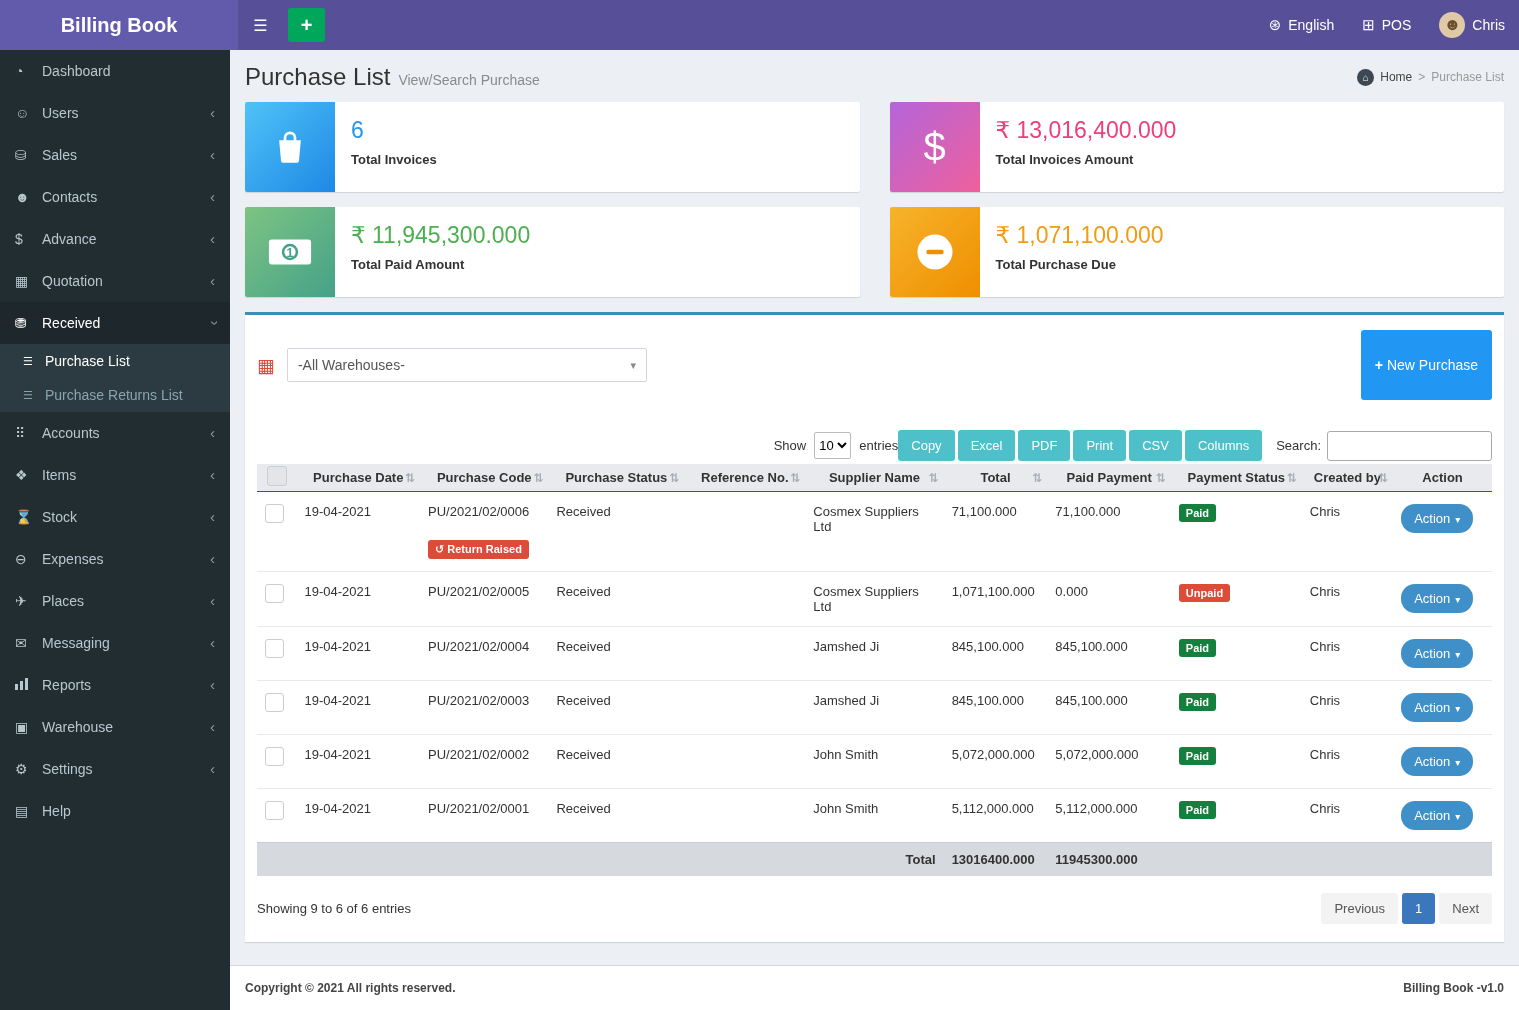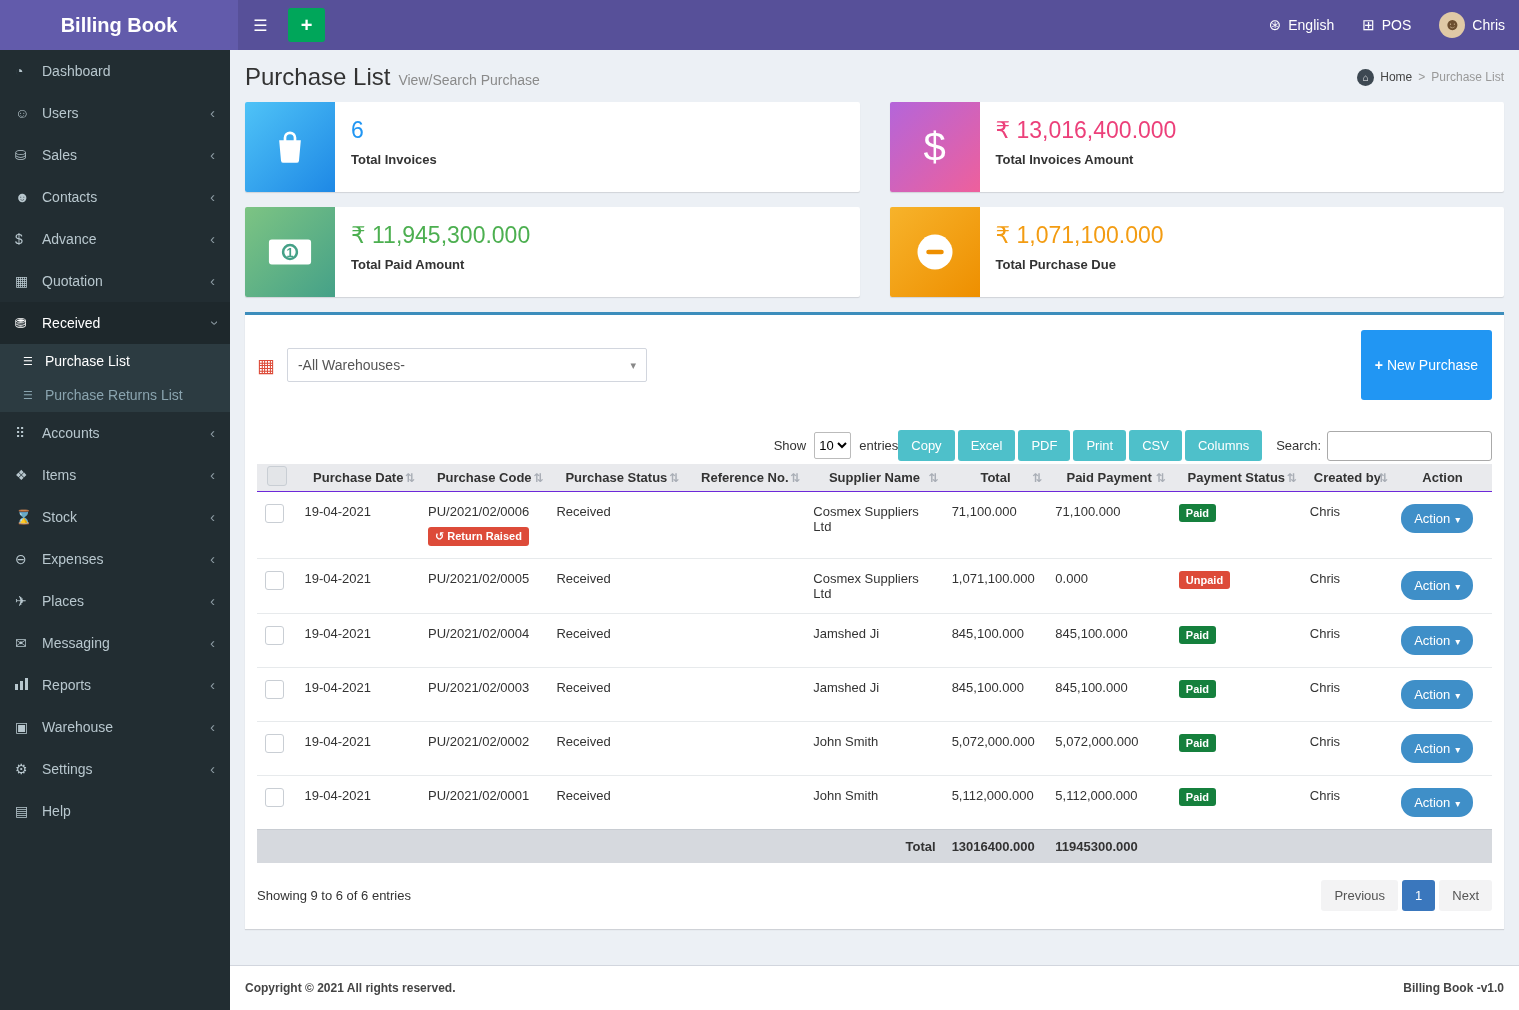--- a/index.html
+++ b/index.html
@@ -81,21 +81,21 @@
 
   
   table.dt{width:100%;border-collapse:collapse;table-layout:fixed;font-size:13px}
   .dt thead th{background:#e9eaed;font-weight:700;color:#333;text-align:center;padding:2px 8px;vertical-align:middle;border-bottom:1px solid #6d28d9;position:relative;cursor:pointer}
   .dt thead th .sort{position:absolute;right:5px;top:50%;transform:translateY(-50%);color:#a9aeb6;font-size:12px}
   .dt tbody td{padding:12px 8px;border-top:1px solid #e7eaec;vertical-align:top;color:#333;overflow:hidden}
   .dt tbody tr:first-child td{border-top:0}
   .badge{display:inline-block;padding:3px 7px;border-radius:3px;color:#fff;font-size:11px;font-weight:700}
   .badge-paid{background:#15803d}
   .badge-unpaid{background:#dd4b39}
-  .badge-return{background:#dd4b39;margin-top:8px}
+  .badge-return{background:#dd4b39;margin-top:21px}
   .btn-action{background:#3f8fc8;color:#fff;border:0;border-radius:14px;padding:7px 13px;font-size:13px;cursor:pointer}
   .btn-action .caret{font-size:10px;margin-left:5px}
   .dt tfoot td{background:#d6d9de;padding:9px 8px;font-weight:700;border-top:1px solid #c8ccd2}
   .t-right{text-align:right}
   .cb{width:19px;height:19px;border:1px solid #c9ced4;border-radius:3px;background:#fff;display:inline-block;cursor:pointer}
   .cb-head{background:#e3e5e8;width:20px;height:20px}
 
   .table-bottom{display:flex;justify-content:space-between;align-items:center;margin-top:17px}
   .dt-info{font-size:13px;color:#333}
   .pagination{display:flex;gap:4px}

